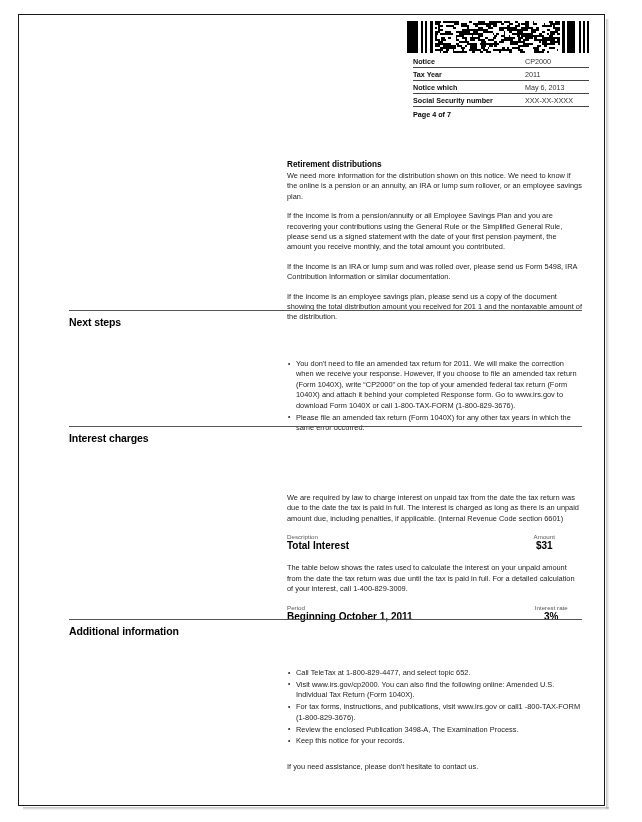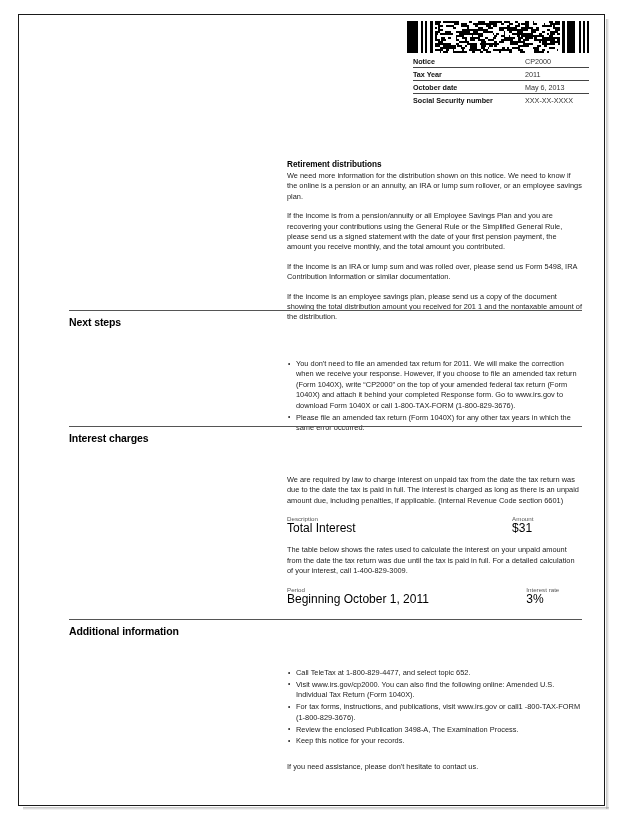--- a/index.html
+++ b/index.html
@@ -127,27 +127,27 @@
   
   .minitable { width: 100%; border-collapse: collapse; }
   .minitable .hd td {
     font-size: 6.2px;
     line-height: 8px;
     color: #555;
     font-weight: normal;
     padding: 0;
   }
   .minitable .rw td {
-    font-size: 12px;
+    font-size: 10px;
     line-height: 10px;
     color: #000;
-    font-weight: normal;
+    font-weight: bold;
     padding: 0;
   }
-  .minitable td.right { text-align: left; }
+  .minitable td.right { text-align: center; }
 
   
   .body-head {
     font-size: 8.2px;
     font-weight: bold;
     color: #000;
     margin: 0 0 1px 0;
     line-height: 11px;
   }
 </style>
@@ -524,26 +524,29 @@
       <tbody>
         <tr>
           <td class="k">Notice</td>
           <td class="v">CP2000</td>
         </tr>
         <tr>
           <td class="k">Tax Year</td>
           <td class="v">2011</td>
         </tr>
         <tr>
-          <td class="k">October date</td>
+          <td class="k">Notice which</td>
           <td class="v">May 6, 2013</td>
         </tr>
         <tr>
           <td class="k">Social Security number</td>
           <td class="v">XXX-XX-XXXX</td>
+        </tr>
+        <tr class="pageno">
+          <td colspan="2">Page 4 of 7</td>
         </tr>
       </tbody>
     </table>
 
     <div class="section" style="top:102px;">
       <div class="sec-body" style="top:0;">
         <div class="body-head">Retirement distributions</div>
         <p>We need more information for the distribution shown on this notice. We need to know if the online is a pension or an annuity, an IRA or lump sum rollover, or an employee savings plan.</p>
         <p>If the income is from a pension/annuity or all Employee Savings Plan and you are recovering your contributions using the General Rule or the Simplified General Rule, please send us a signed statement with the date of your first pension payment, the amount you receive monthly, and the total amount you contributed.</p>
         <p>If the income is an IRA or lump sum and was rolled over, please send us Form 5498, IRA Contribution Information or similar documentation.</p>
@@ -558,21 +561,21 @@
         <ul class="bullets">
           <li>You don't need to file an amended tax return for 2011. We will make the correction when we receive your response. However, if you choose to file an amended tax return (Form 1040X), write “CP2000” on the top of your amended federal tax return (Form 1040X) and attach it behind your completed Response form. Go to www.irs.gov to download Form 1040X or call 1-800-TAX-FORM (1-800-829-3676).</li>
           <li>Please file an amended tax return (Form 1040X) for any other tax years in which the same error occurred.</li>
         </ul>
       </div>
     </div>
 
     <div class="rule" style="top:411px;"></div>
     <div class="section" style="top:411px;">
       <div class="sec-title">Interest charges</div>
-      <div class="sec-body" style="top:7px;">
+      <div class="sec-body" style="top:25px;">
         <p>We are required by law to charge interest on unpaid tax from the date the tax return was due to the date the tax is paid in full. The interest is charged as long as there is an unpaid amount due, including penalties, if applicable. (Internal Revenue Code section 6601)</p>
 
         <table class="minitable" style="margin:7px 0 0 0;">
           <tbody>
             <tr class="hd">
               <td>Description</td>
               <td class="right">Amount</td>
             </tr>
             <tr class="rw">
               <td>Total Interest</td>

